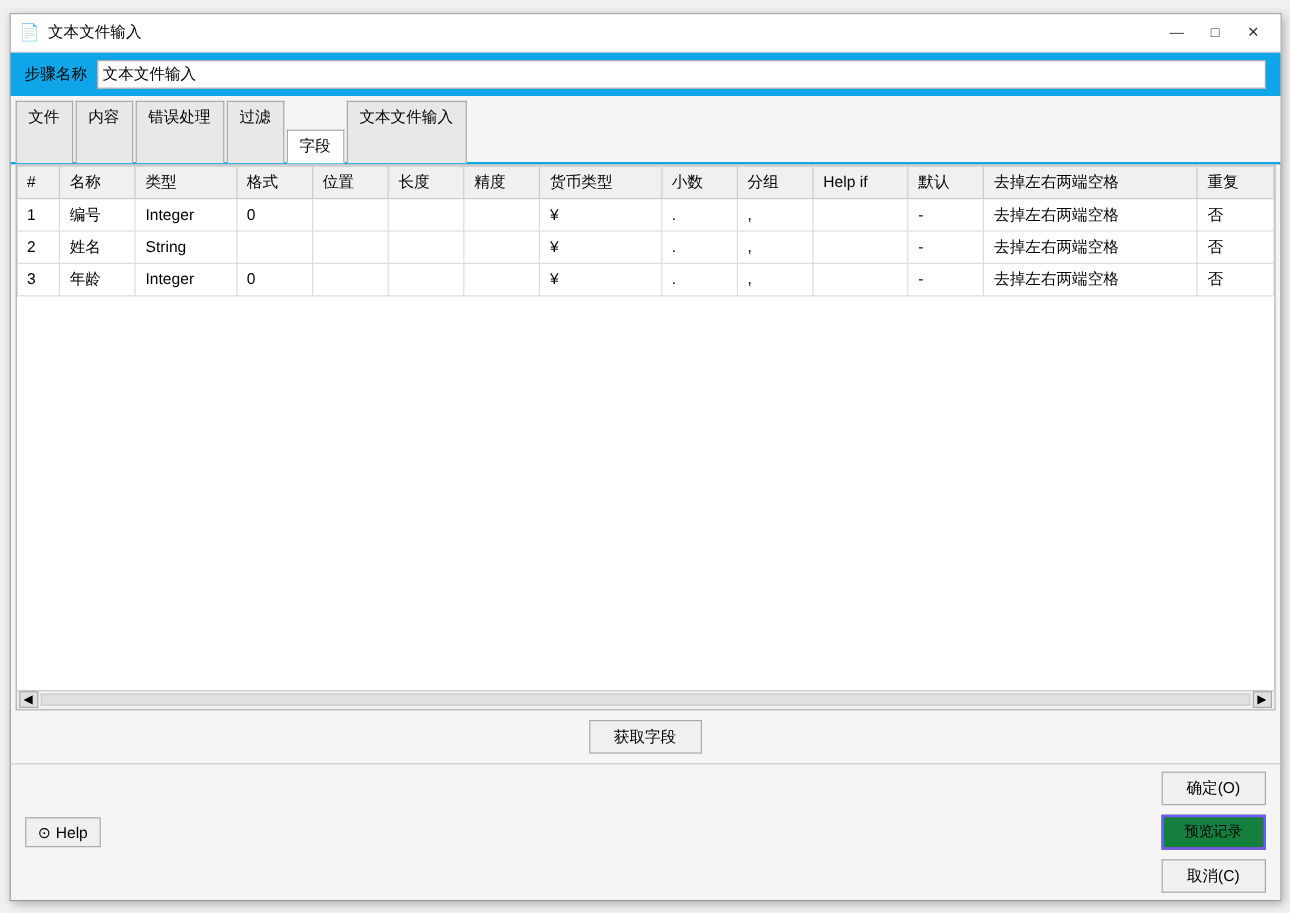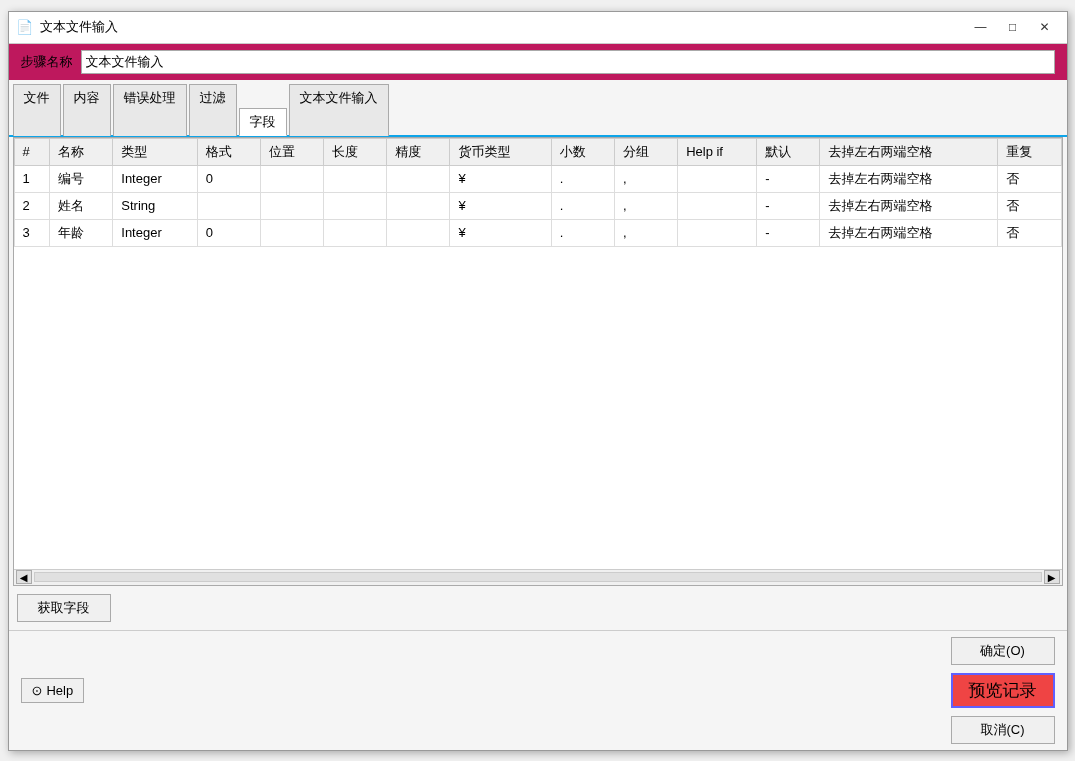--- a/index.html
+++ b/index.html
@@ -53,21 +53,21 @@
       justify-content: center;
       font-size: 12px;
       color: #333;
     }
 
     .step-row {
       display: flex;
       align-items: center;
       padding: 6px 12px;
       gap: 8px;
-      background: #be185d;
+      background: #0ea5e9;
       flex-shrink: 0;
       justify-content: space-between;
     }
     .step-label {
       font-size: 13px;
     }
     .step-input {
       flex: 1;
       height: 24px;
       border: 1px solid #aaa;
@@ -163,20 +163,21 @@
     .hscroll-track {
       flex: 1;
       height: 10px;
       background: #e0e0e0;
       margin: 0 2px;
       border: 1px solid #ccc;
     }
 
     .buttons-row {
       display: flex;
+      justify-content: center;
       gap: 18px;
       padding: 8px;
       flex-shrink: 0;
     }
     .btn {
       padding: 4px 20px;
       border: 1px solid #aaa;
       background: #f0f0f0;
       cursor: pointer;
       font-size: 13px;
@@ -209,23 +210,23 @@
       gap: 4px;
     }
     .footer-right {
       display: flex;
       gap: 8px;
       flex-direction: column;
     }
     .btn-preview {
       padding: 4px 16px;
       border: 2px solid #e03030;
-      background: #ef4444;
-      cursor: pointer;
-      font-size: 17px;
+      background: #15803d;
+      cursor: pointer;
+      font-size: 12px;
       font-family: Liberation Sans, sans-serif;
       outline: 2px solid #6060ff;
       outline-offset: -2px;
     }
   </style>
 </head>
 <body>
 
 <div class="window">
 

